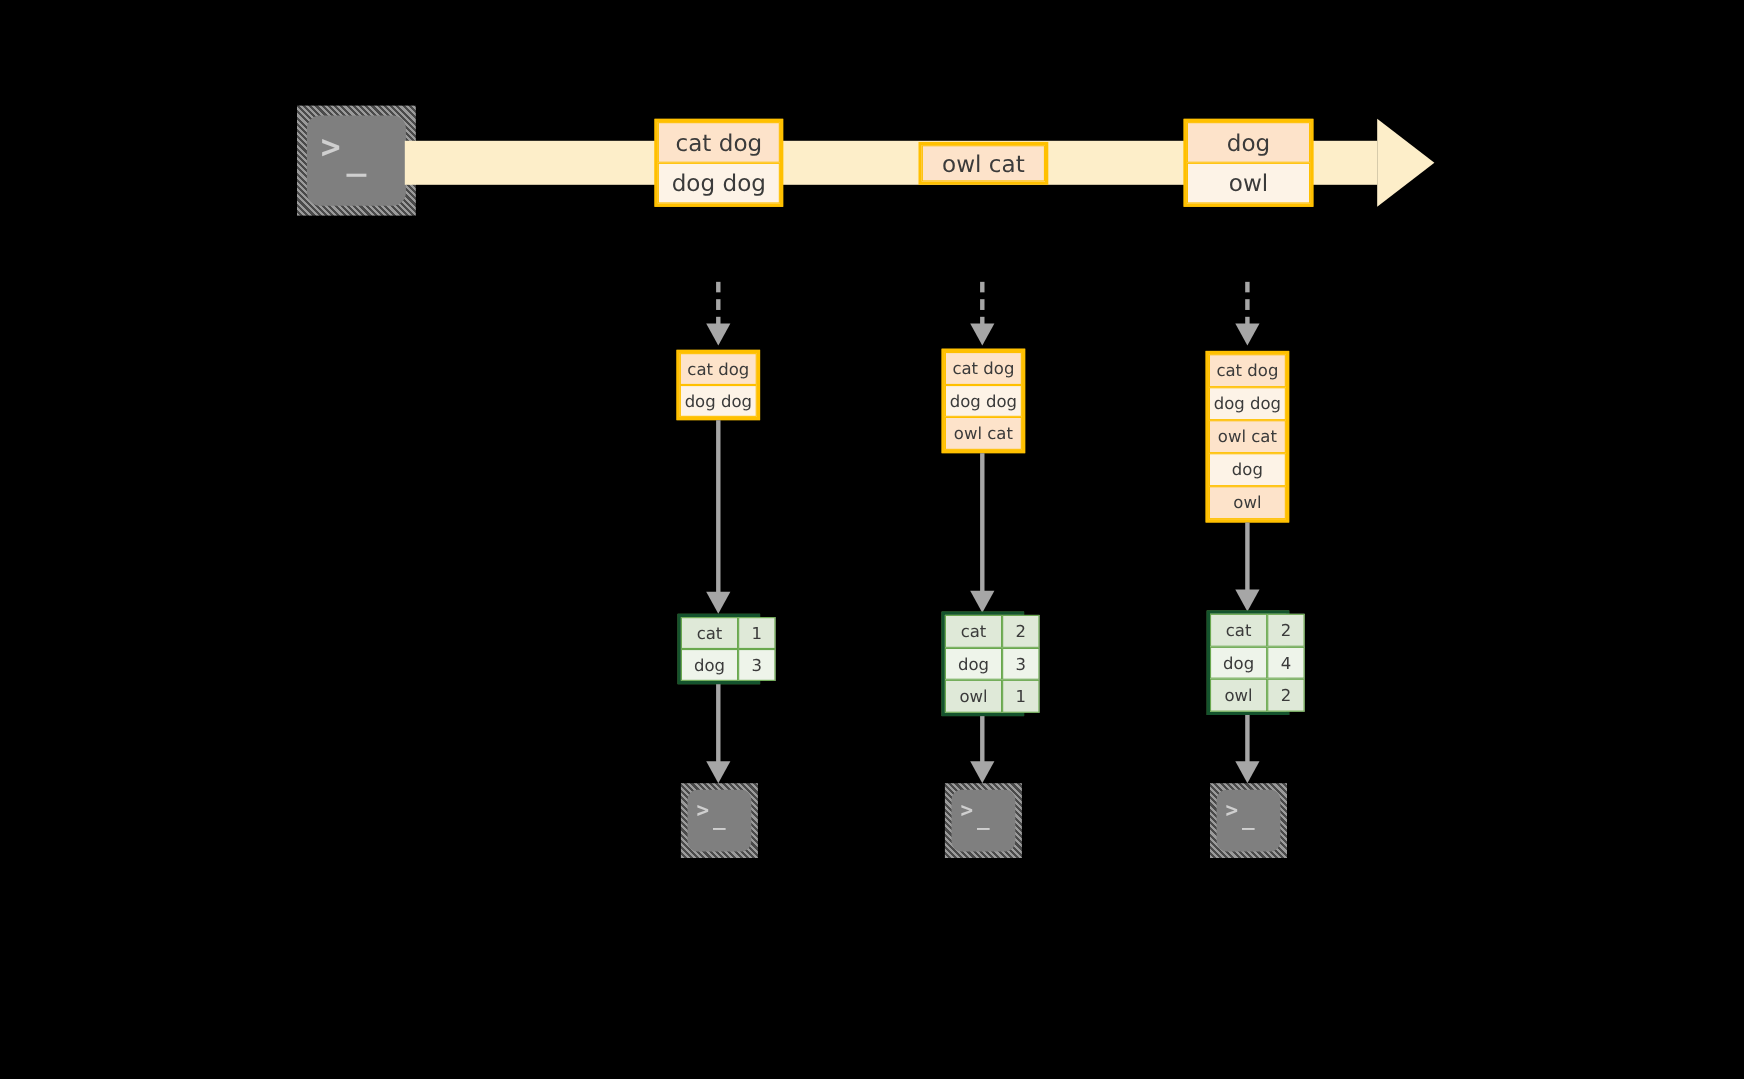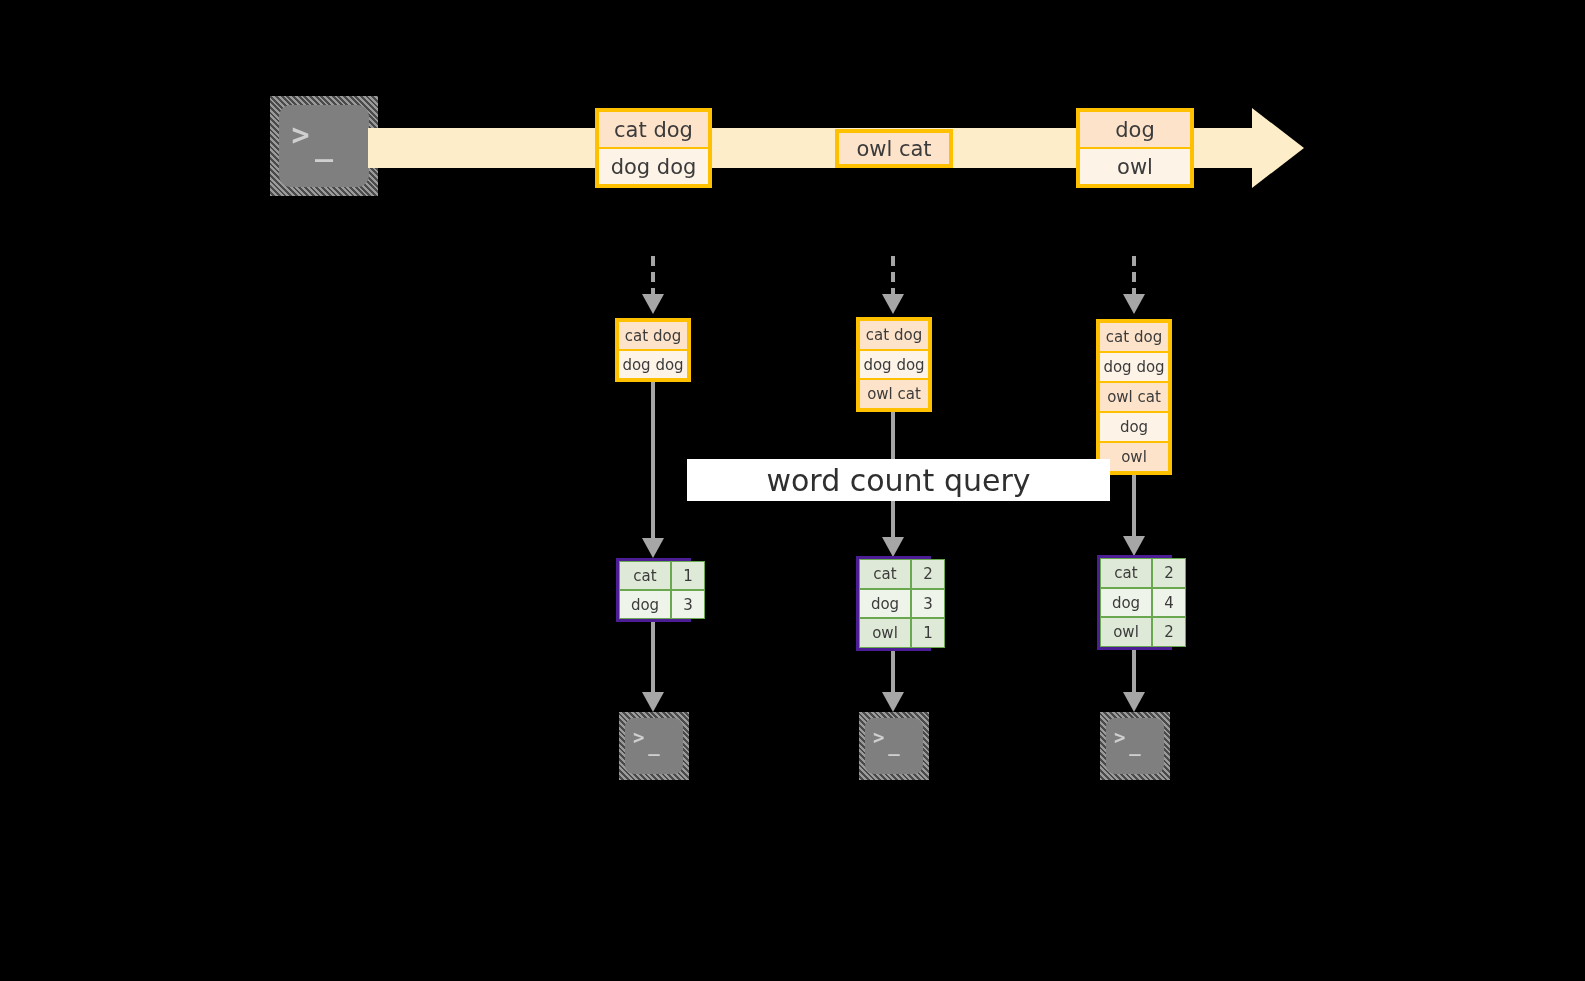--- a/index.html
+++ b/index.html
@@ -82,21 +82,21 @@
     white-space: nowrap;
     background: #fde3ca;
     border: 1px solid #ffc000;
   }
   .ocell.alt { background: #fdf3e7; }
 
   
   .gbox {
     position: absolute;
     box-sizing: border-box;
-    border: 3px solid #4c1d95;
+    border: 3px solid #14532d;
     background: #6aa84f;
     display: flex;
     flex-direction: column;
   }
   .grow {
     flex: 1 1 auto;
     display: flex;
     box-sizing: border-box;
   }
   .gcell {
@@ -276,17 +276,14 @@
   <div class="vline" style="left:1132px; top:650px; width:4px; height:46px;"></div>
   <div class="vhead" style="left:1123px; top:692px;"></div>
 
   <div class="term term-small" style="left:1100px; top:712px; width:70px; height:68px;">
     <div class="term-inner">
       <span class="term-glyph term-chevron" style="font-size:19px;">&gt;</span>
       <span class="term-glyph term-underscore" style="font-size:19px;">_</span>
     </div>
   </div>
 
-  <div class="query-band" style="left:687px; top:459px; width:423px; height:42px;">
-    <span class="query-text" style="font-size:30px;">word count query</span>
-  </div>
 
 </div>
 
 </body></html>

